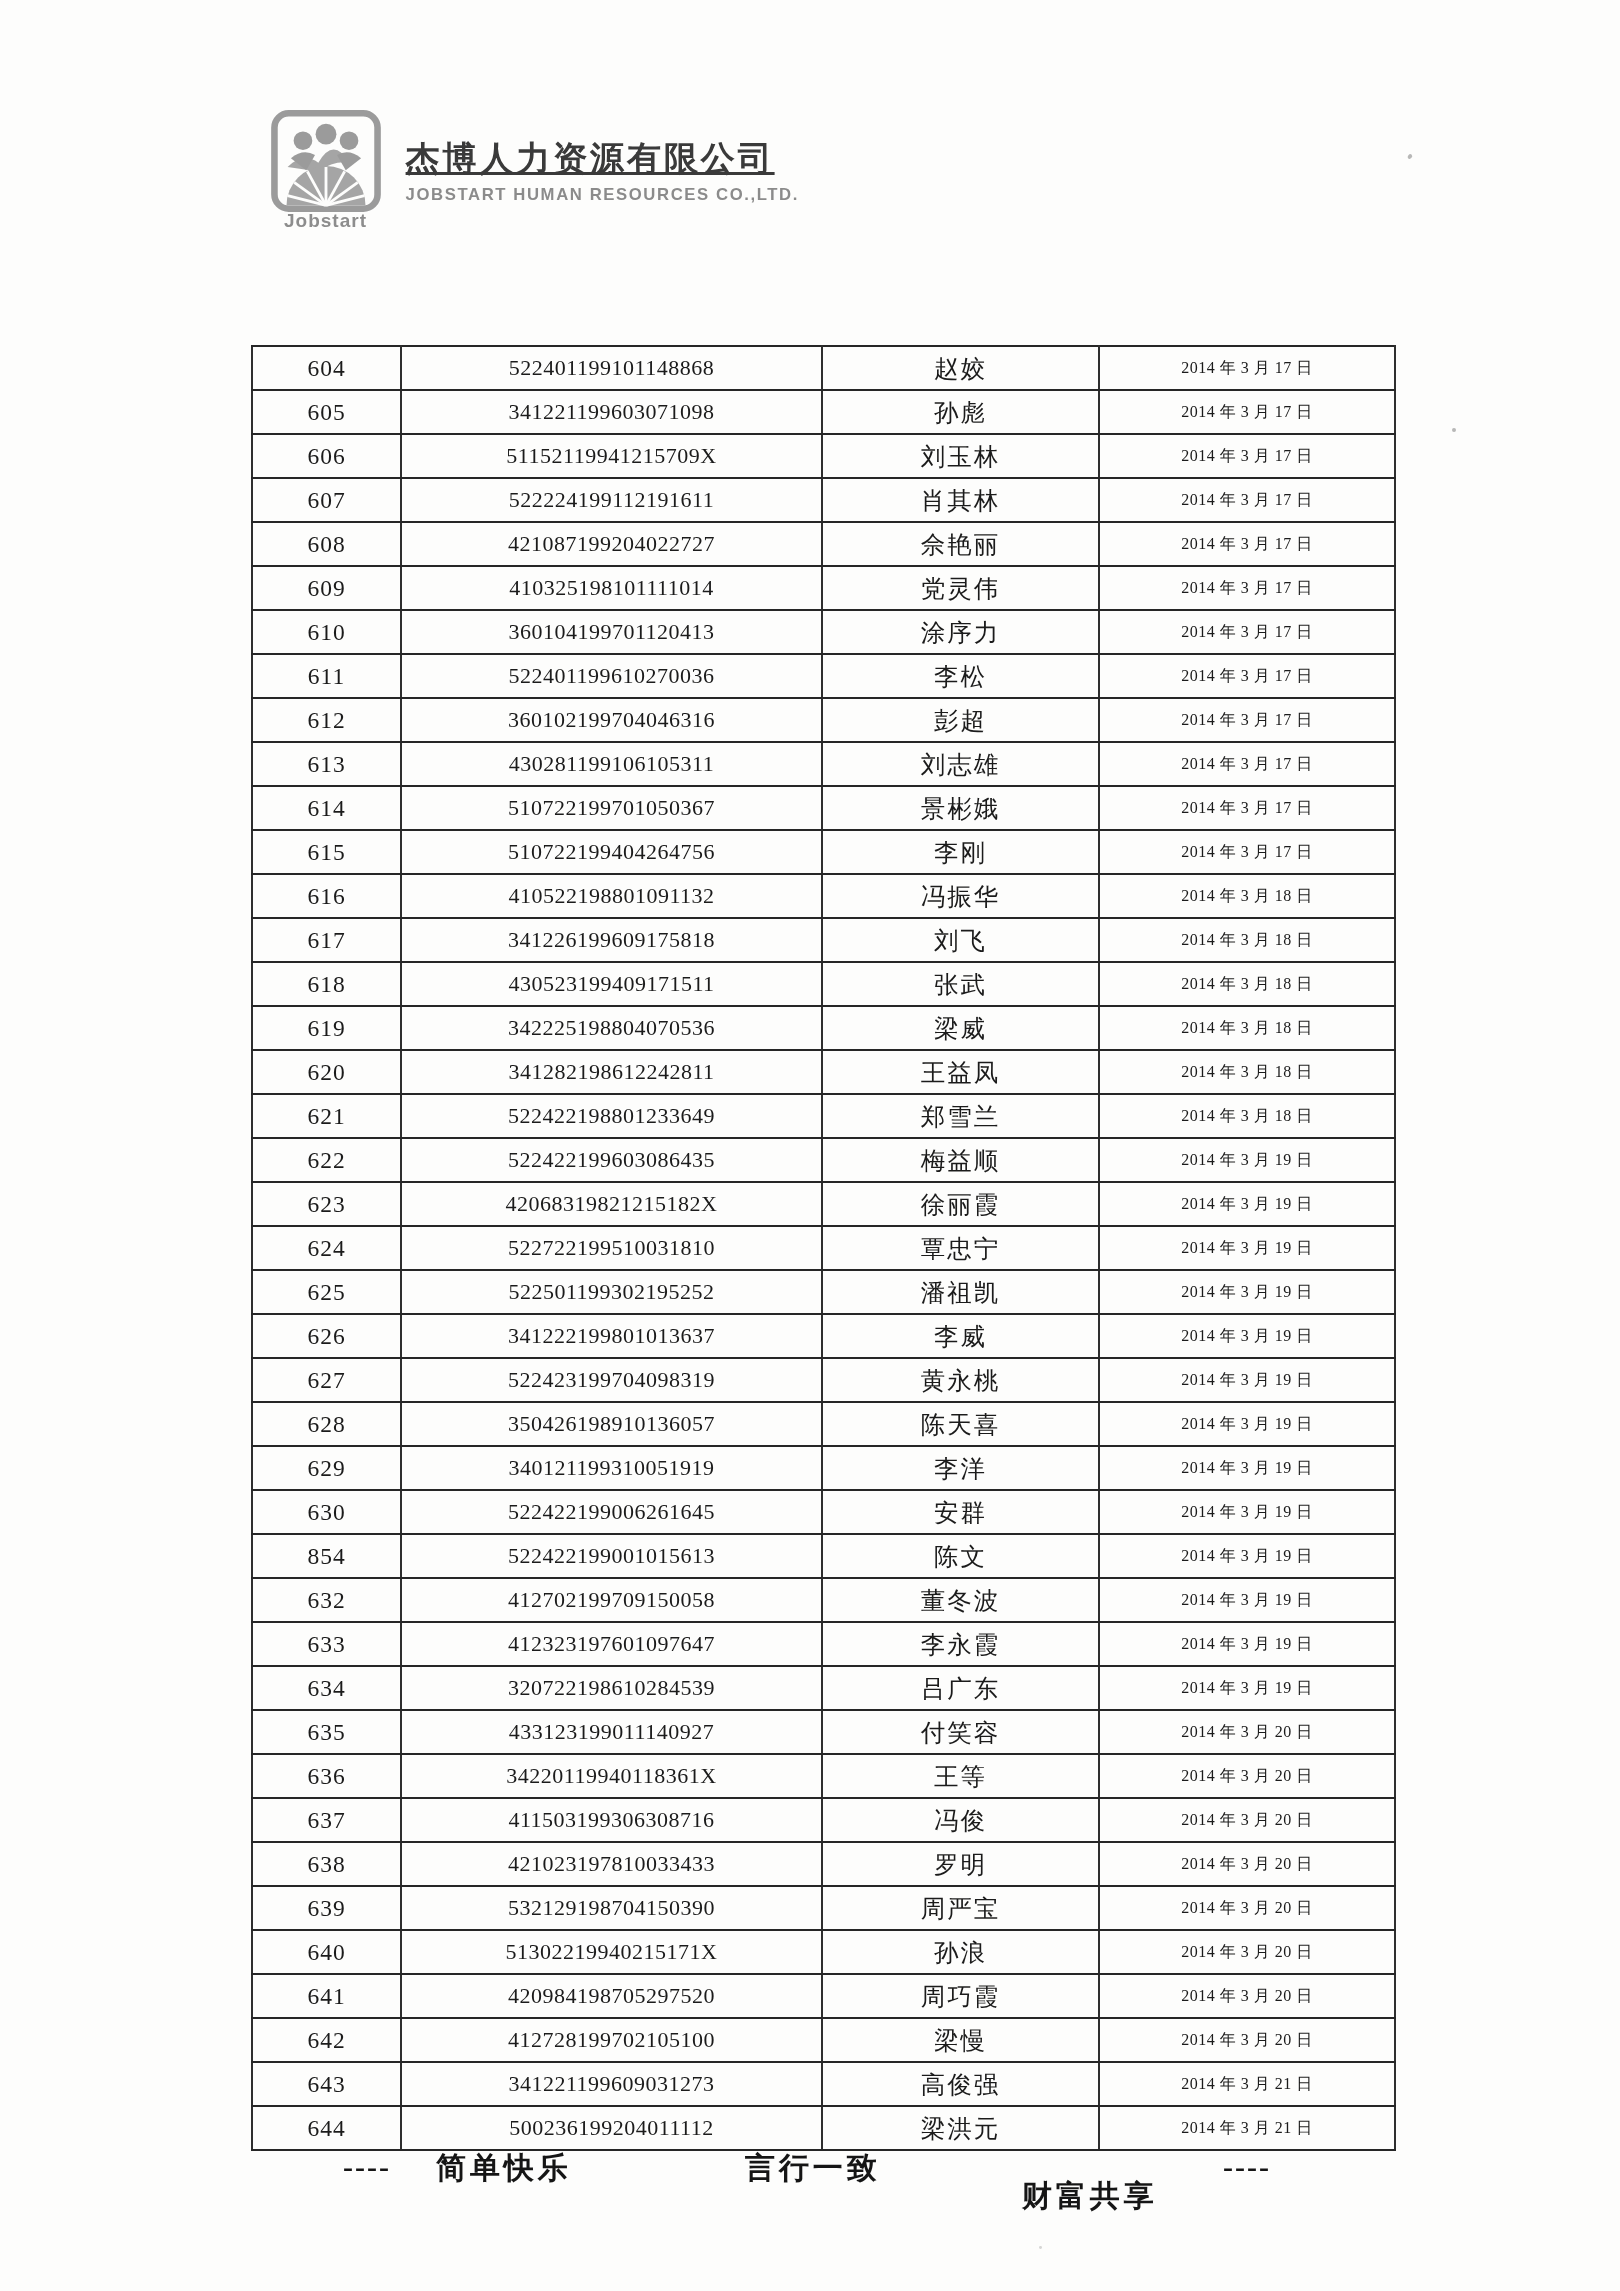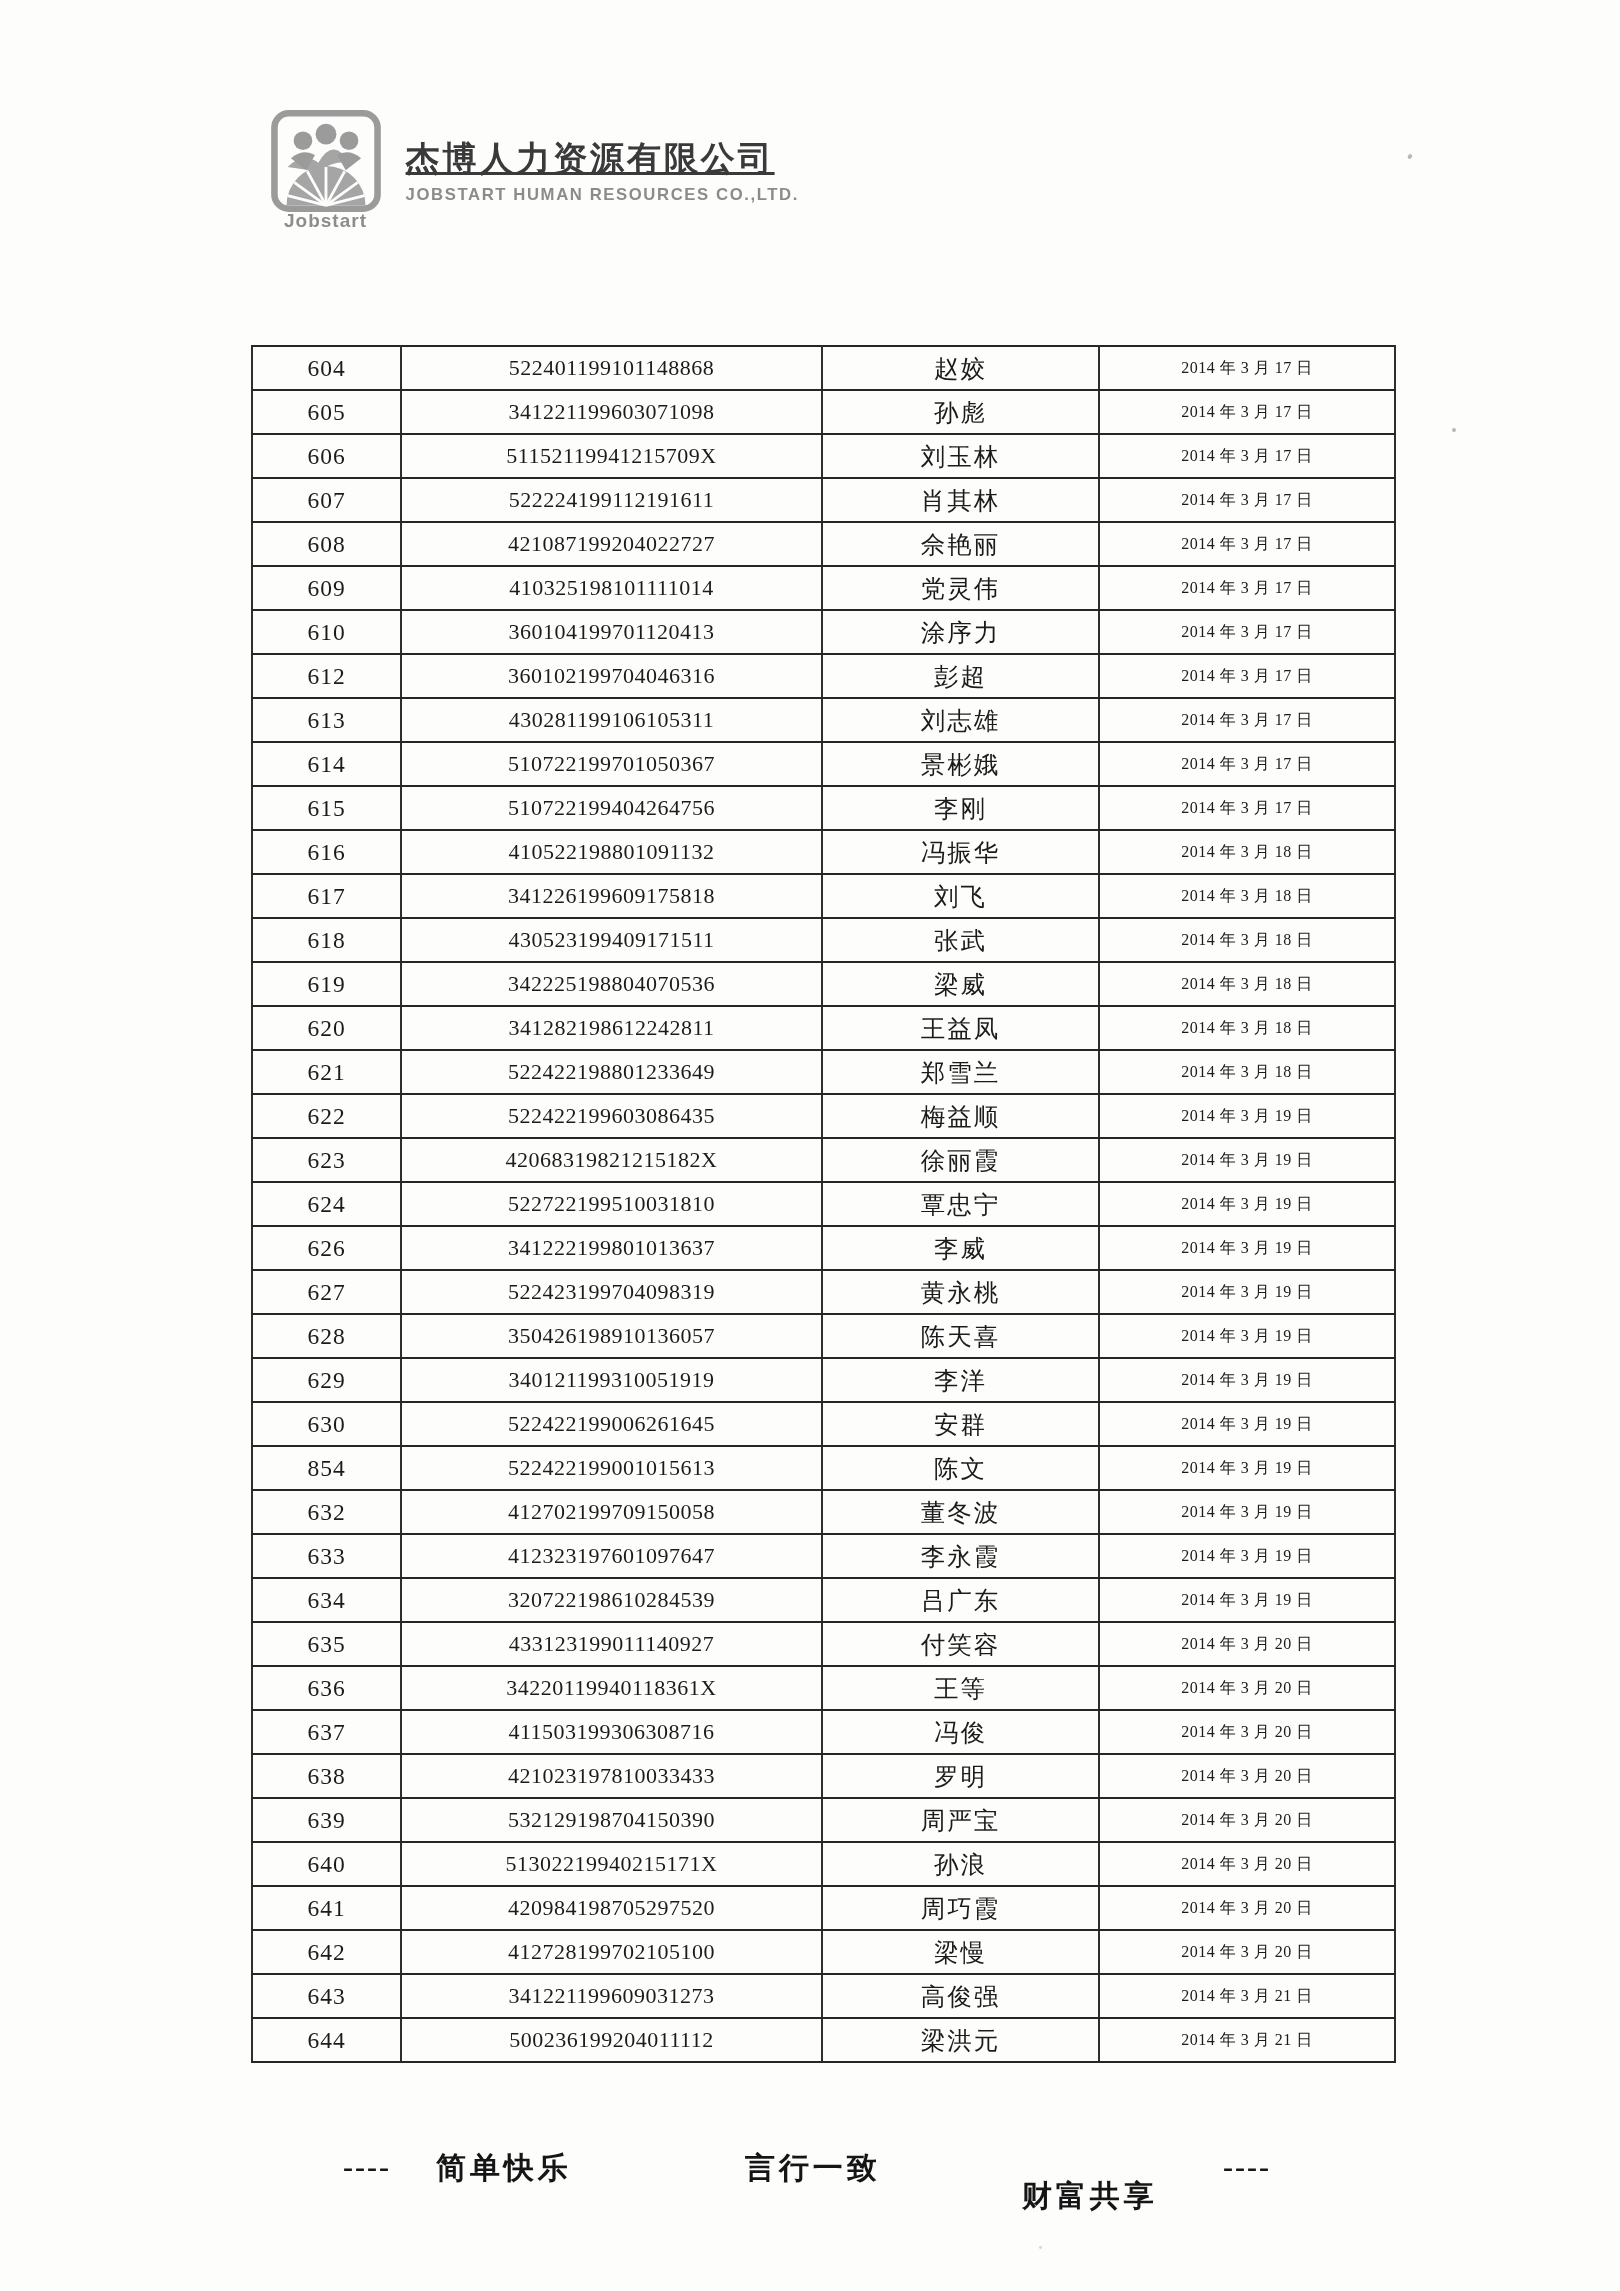--- a/index.html
+++ b/index.html
@@ -142,20 +142,26 @@
       <td class="c-name">党灵伟</td>
       <td class="c-date">2014 年 3 月 17 日</td>
     </tr>
           <tr>
       <td class="c-no">610</td>
       <td class="c-id">360104199701120413</td>
       <td class="c-name">涂序力</td>
       <td class="c-date">2014 年 3 月 17 日</td>
     </tr>
           <tr>
+      <td class="c-no">611</td>
+      <td class="c-id">522401199610270036</td>
+      <td class="c-name">李松</td>
+      <td class="c-date">2014 年 3 月 17 日</td>
+    </tr>
+          <tr>
       <td class="c-no">612</td>
       <td class="c-id">360102199704046316</td>
       <td class="c-name">彭超</td>
       <td class="c-date">2014 年 3 月 17 日</td>
     </tr>
           <tr>
       <td class="c-no">613</td>
       <td class="c-id">430281199106105311</td>
       <td class="c-name">刘志雄</td>
       <td class="c-date">2014 年 3 月 17 日</td>
@@ -217,20 +223,26 @@
           <tr>
       <td class="c-no">623</td>
       <td class="c-id">42068319821215182X</td>
       <td class="c-name">徐丽霞</td>
       <td class="c-date">2014 年 3 月 19 日</td>
     </tr>
           <tr>
       <td class="c-no">624</td>
       <td class="c-id">522722199510031810</td>
       <td class="c-name">覃忠宁</td>
+      <td class="c-date">2014 年 3 月 19 日</td>
+    </tr>
+          <tr>
+      <td class="c-no">625</td>
+      <td class="c-id">522501199302195252</td>
+      <td class="c-name">潘祖凯</td>
       <td class="c-date">2014 年 3 月 19 日</td>
     </tr>
           <tr>
       <td class="c-no">626</td>
       <td class="c-id">341222199801013637</td>
       <td class="c-name">李威</td>
       <td class="c-date">2014 年 3 月 19 日</td>
     </tr>
           <tr>
       <td class="c-no">627</td>

